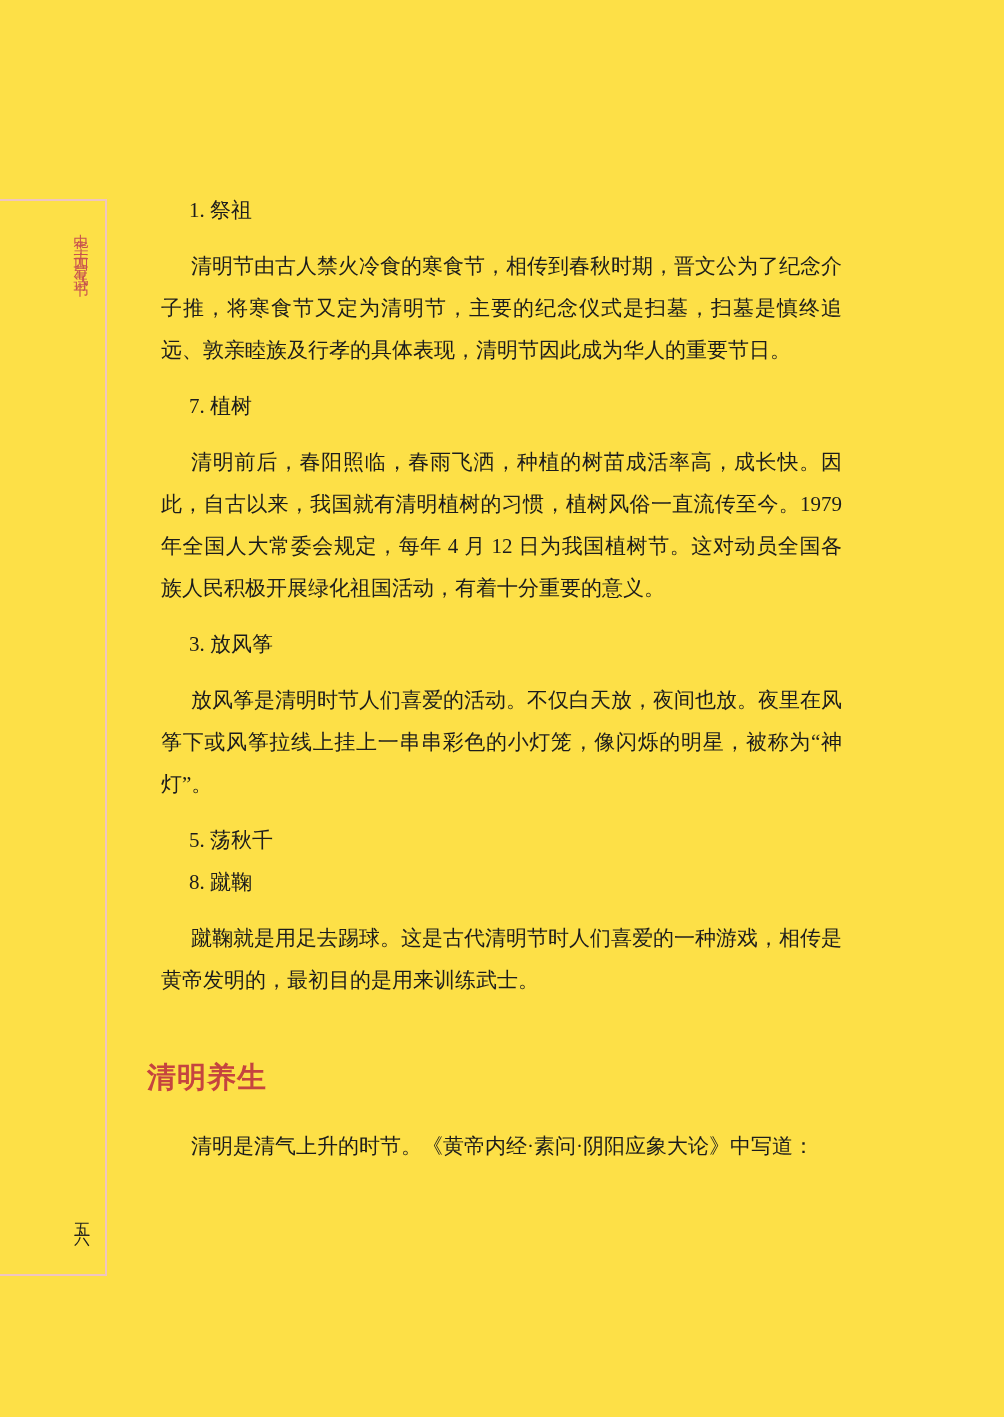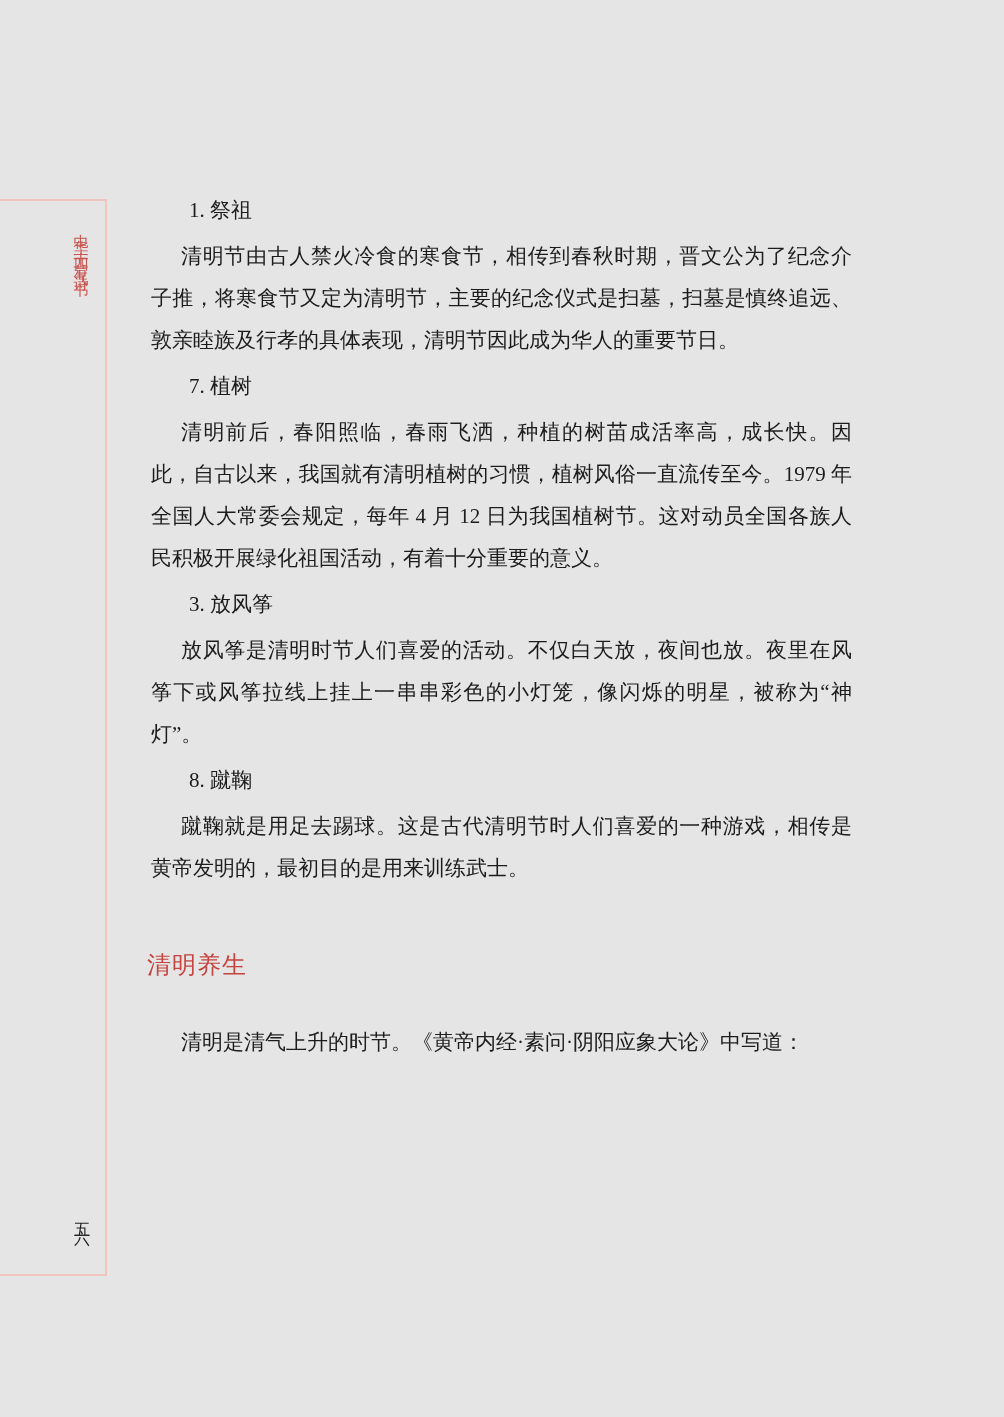--- a/index.html
+++ b/index.html
@@ -4,21 +4,21 @@
 <style>
   html, body {
     margin: 0;
     padding: 0;
     background: #ffffff;
   }
   .page {
     position: relative;
     width: 1004px;
     height: 1417px;
-    background: #e5e5e5;
+    background: #fde047;
     overflow: hidden;
     font-family: "Liberation Serif", "DejaVu Serif", serif;
   }
   
   .frame-top {
     position: absolute; left: 0; top: 199px;
     width: 107px; height: 2px; background: #f0c5c0;
   }
   .frame-side {
     position: absolute; left: 105px; top: 199px;
@@ -48,27 +48,27 @@
     font-size: 21px; line-height: 42px;
     color: #1c1c1c;
     text-align: justify;
     text-justify: inter-ideograph;
   }
   .sec-heading {
     padding-left: 42px;
     text-align: left;
   }
   .para {
-    margin: 4px;
+    margin: 14px;
     text-indent: 30px;
   }
   .chapter-heading {
-    margin: 60px 0 40px 0;
-    font-size: 24px; line-height: 32px;
-    font-weight: normal;
+    margin: 60px 0 32px 0;
+    font-size: 29px; line-height: 32px;
+    font-weight: bold;
     letter-spacing: 1px;
     color: #c5443f;
     text-align: left;
   }
 </style>
 </head>
 <body>
 
 <div class="page">
 
@@ -92,20 +92,21 @@
       <p class="para">清明前后，春阳照临，春雨飞洒，种植的树苗成活率高，成长快。因此，自古以来，我国就有清明植树的习惯，植树风俗一直流传至今。1979 年全国人大常委会规定，每年 4 月 12 日为我国植树节。这对动员全国各族人民积极开展绿化祖国活动，有着十分重要的意义。</p>
     </div>
 
 
     <div class="sec">
       <div class="sec-heading">3. 放风筝</div>
       <p class="para">放风筝是清明时节人们喜爱的活动。不仅白天放，夜间也放。夜里在风筝下或风筝拉线上挂上一串串彩色的小灯笼，像闪烁的明星，被称为“神灯”。</p>
     </div>
 
     <div class="sec">
+      <div class="sec-heading">5. 荡秋千</div>
     </div>
 
     <div class="sec">
       <div class="sec-heading">8. 蹴鞠</div>
       <p class="para">蹴鞠就是用足去踢球。这是古代清明节时人们喜爱的一种游戏，相传是黄帝发明的，最初目的是用来训练武士。</p>
     </div>
 
     <h2 class="chapter-heading">清明养生</h2>
 
     <p class="para">清明是清气上升的时节。《黄帝内经·素问·阴阳应象大论》中写道：</p>

